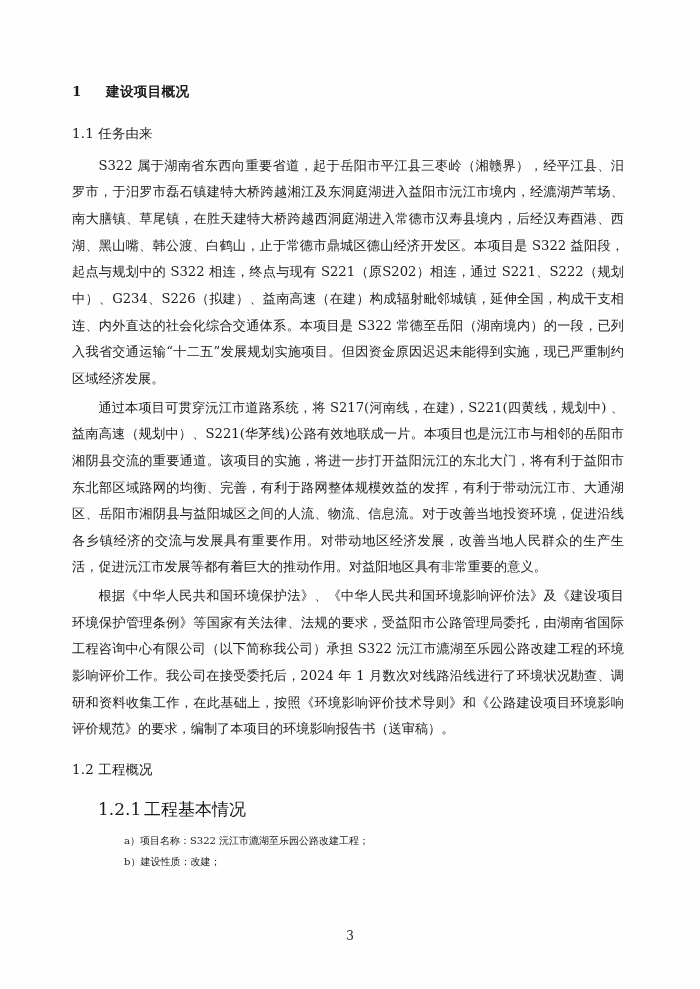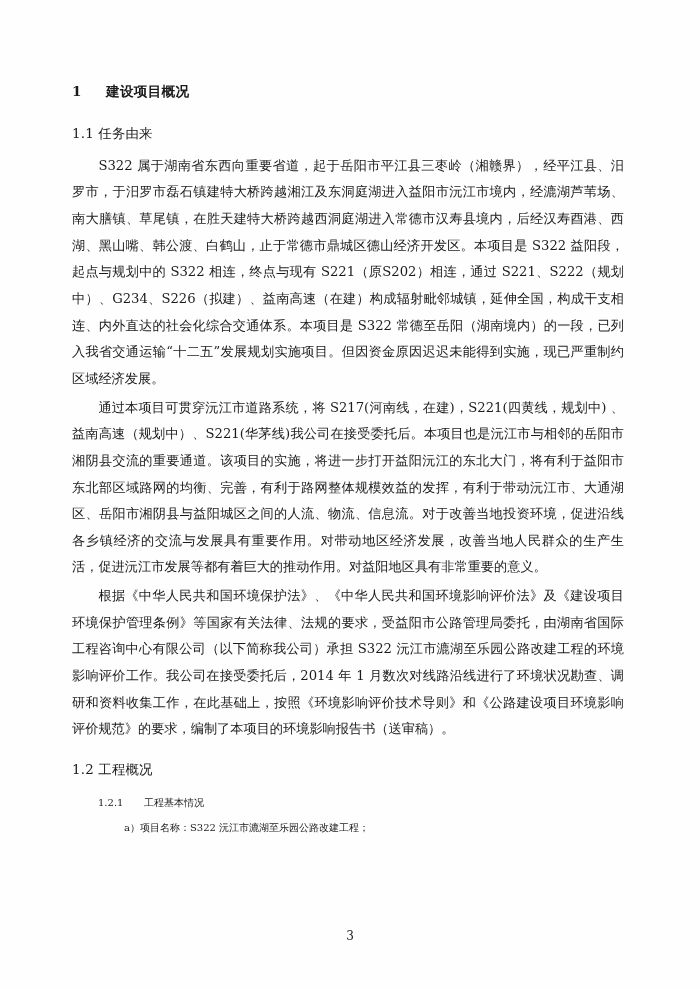--- a/index.html
+++ b/index.html
@@ -42,21 +42,21 @@
   .heading-2 {
     font-weight: normal;
     font-size: 13.4px;
     margin: 0 0 6px 0;
     letter-spacing: 0.2px;
   }
   .heading-2.spaced-top {
     margin-top: 14px;
   }
   .heading-3 {
-    font-size: 10px;
+    font-size: 17px;
     margin: 10px 0 0 0;
     padding-left: 26px;
   }
   .heading-3 .num3 {
     display: inline-block;
     min-width: 46px;
   }
   p.para {
     margin: 0 4px 2px 0;
     text-indent: 2em;
@@ -91,29 +91,30 @@
 <div class="page">
   <div class="doc-body">
 
     <div class="heading-1">
       <span class="num">1</span><span>建设项目概况</span>
     </div>
 
     <div class="heading-2">1.1  任务由来</div>
 
     <p class="para">S322 属于湖南省东西向重要省道，起于岳阳市平江县三枣岭（湘赣界），经平江县、汨罗市，于汨罗市磊石镇建特大桥跨越湘江及东洞庭湖进入益阳市沅江市境内，经漉湖芦苇场、南大膳镇、草尾镇，在胜天建特大桥跨越西洞庭湖进入常德市汉寿县境内，后经汉寿酉港、西湖、黑山嘴、韩公渡、白鹤山，止于常德市鼎城区德山经济开发区。本项目是 S322 益阳段，起点与规划中的 S322 相连，终点与现有 S221（原S202）相连，通过 S221、S222（规划中）、G234、S226（拟建）、益南高速（在建）构成辐射毗邻城镇，延伸全国，构成干支相连、内外直达的社会化综合交通体系。本项目是 S322 常德至岳阳（湖南境内）的一段，已列入我省交通运输“十二五”发展规划实施项目。但因资金原因迟迟未能得到实施，现已严重制约区域经济发展。</p>
-    <p class="para">通过本项目可贯穿沅江市道路系统，将 S217(河南线，在建)，S221(四黄线，规划中) 、益南高速（规划中）、S221(华茅线)我公司在接受委托后。本项目也是沅江市与相邻的岳阳市湘阴县交流的重要通道。该项目的实施，将进一步打开益阳沅江的东北大门，将有利于益阳市东北部区域路网的均衡、完善，有利于路网整体规模效益的发挥，有利于带动沅江市、大通湖区、岳阳市湘阴县与益阳城区之间的人流、物流、信息流。对于改善当地投资环境，促进沿线各乡镇经济的交流与发展具有重要作用。对带动地区经济发展，改善当地人民群众的生产生活，促进沅江市发展等都有着巨大的推动作用。对益阳地区具有非常重要的意义。</p>
-    <p class="para">根据《中华人民共和国环境保护法》、《中华人民共和国环境影响评价法》及《建设项目环境保护管理条例》等国家有关法律、法规的要求，受益阳市公路管理局委托，由湖南省国际工程咨询中心有限公司（以下简称我公司）承担 S322 沅江市漉湖至乐园公路改建工程的环境影响评价工作。我公司在接受委托后，2014 年 1 月数次对线路沿线进行了环境状况勘查、调研和资料收集工作，在此基础上，按照《环境影响评价技术导则》和《公路建设项目环境影响评价规范》的要求，编制了本项目的环境影响报告书（送审稿）。</p>
+    <p class="para">通过本项目可贯穿沅江市道路系统，将 S217(河南线，在建)，S221(四黄线，规划中) 、益南高速（规划中）、S221(华茅线)公路有效地联成一片。本项目也是沅江市与相邻的岳阳市湘阴县交流的重要通道。该项目的实施，将进一步打开益阳沅江的东北大门，将有利于益阳市东北部区域路网的均衡、完善，有利于路网整体规模效益的发挥，有利于带动沅江市、大通湖区、岳阳市湘阴县与益阳城区之间的人流、物流、信息流。对于改善当地投资环境，促进沿线各乡镇经济的交流与发展具有重要作用。对带动地区经济发展，改善当地人民群众的生产生活，促进沅江市发展等都有着巨大的推动作用。对益阳地区具有非常重要的意义。</p>
+    <p class="para">根据《中华人民共和国环境保护法》、《中华人民共和国环境影响评价法》及《建设项目环境保护管理条例》等国家有关法律、法规的要求，受益阳市公路管理局委托，由湖南省国际工程咨询中心有限公司（以下简称我公司）承担 S322 沅江市漉湖至乐园公路改建工程的环境影响评价工作。我公司在接受委托后，2024 年 1 月数次对线路沿线进行了环境状况勘查、调研和资料收集工作，在此基础上，按照《环境影响评价技术导则》和《公路建设项目环境影响评价规范》的要求，编制了本项目的环境影响报告书（送审稿）。</p>
 
     <div class="heading-2 spaced-top">1.2  工程概况</div>
 
     <div class="heading-3">
       <span class="num3">1.2.1</span><span>工程基本情况</span>
     </div>
 
     <ul class="items">
       <li>a）项目名称：S322 沅江市漉湖至乐园公路改建工程；</li>
+      <li>b）建设性质：改建；</li>
     </ul>
 
   </div>
 
   <div class="page-number">3</div>
 </div>
 
 </body></html>

